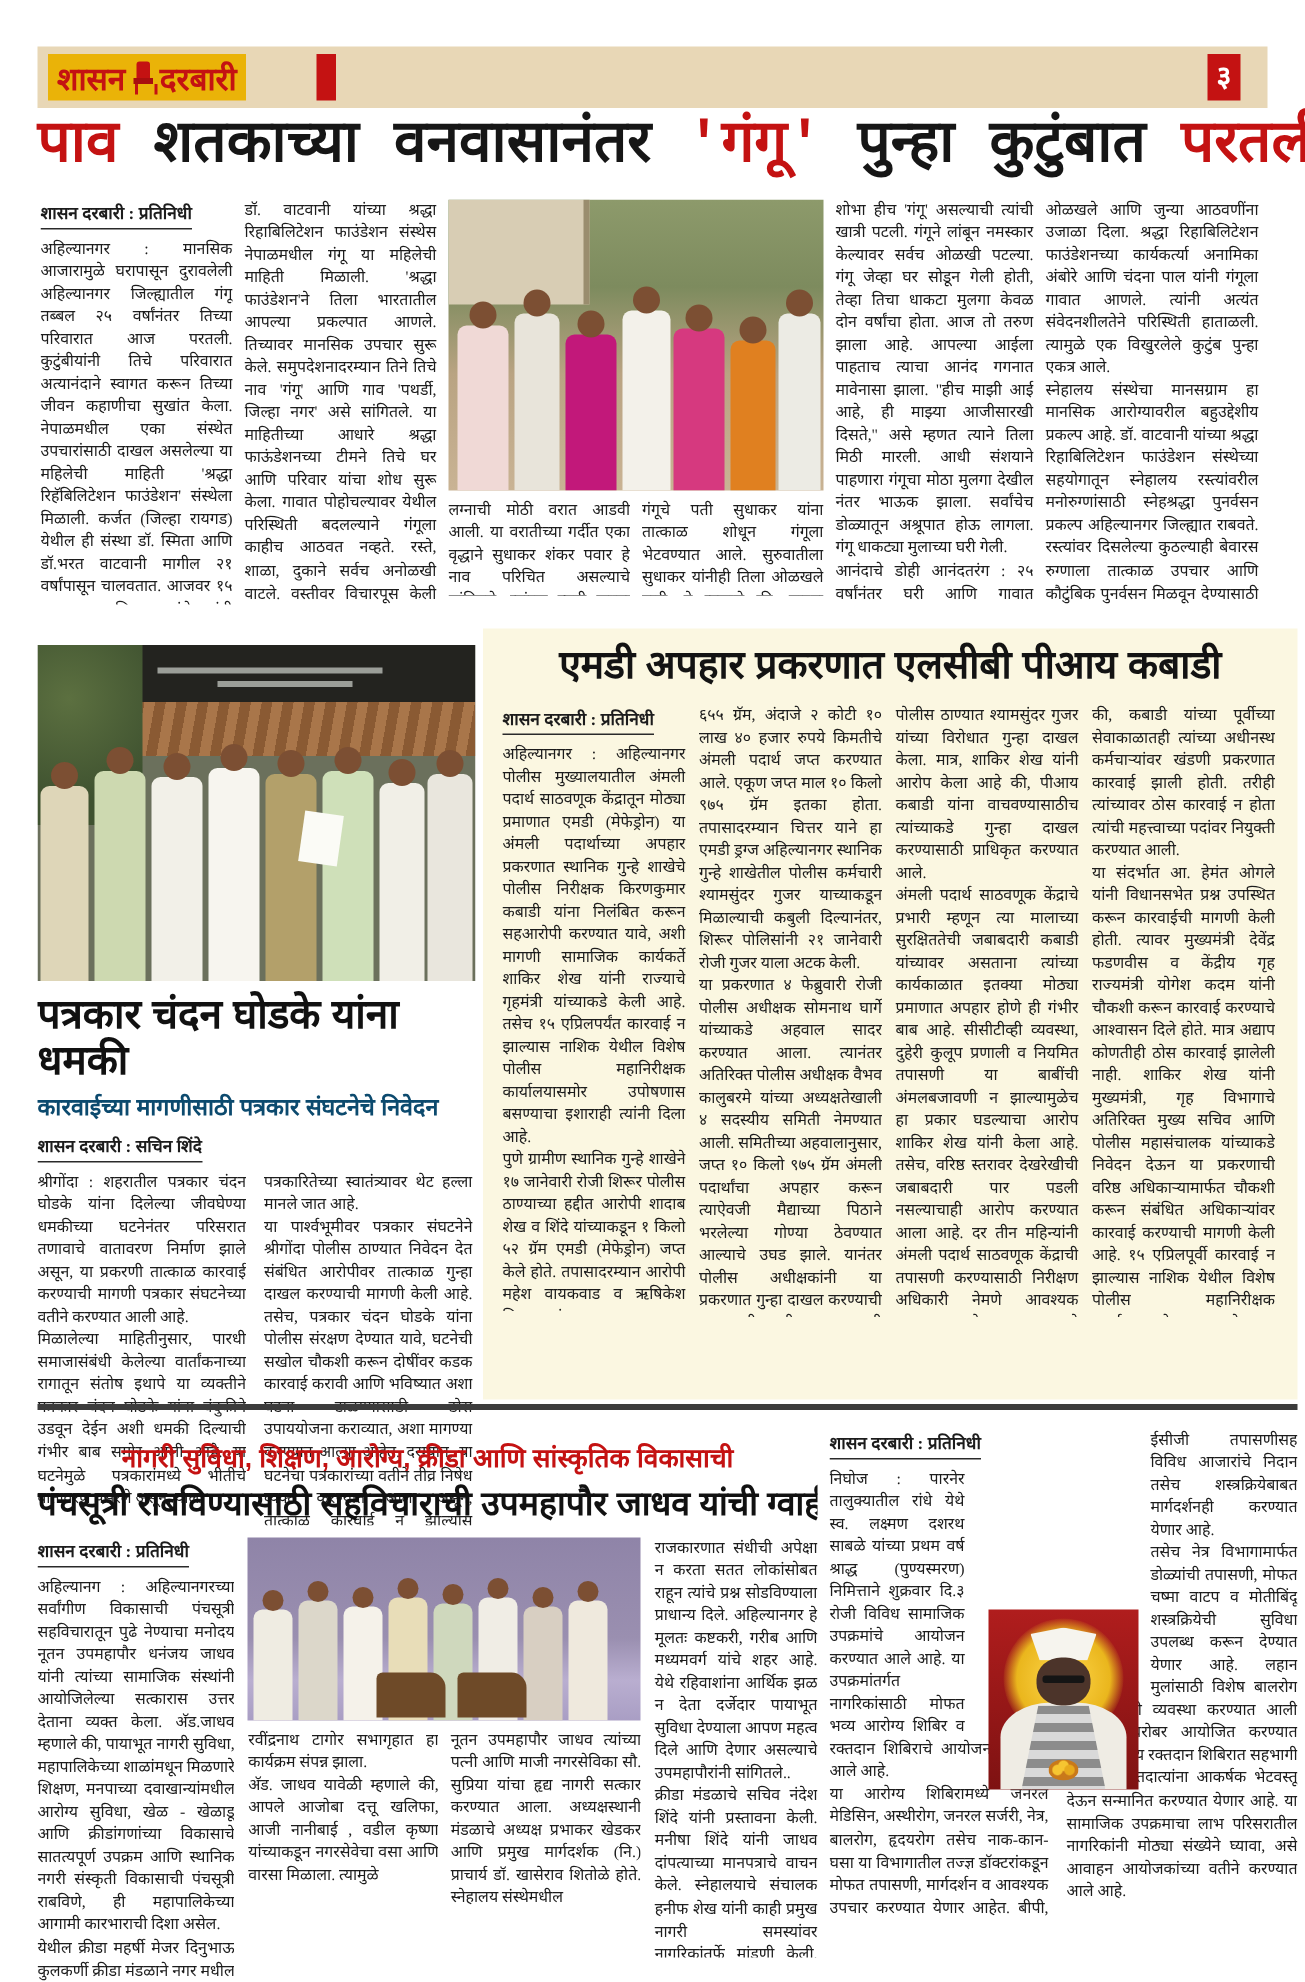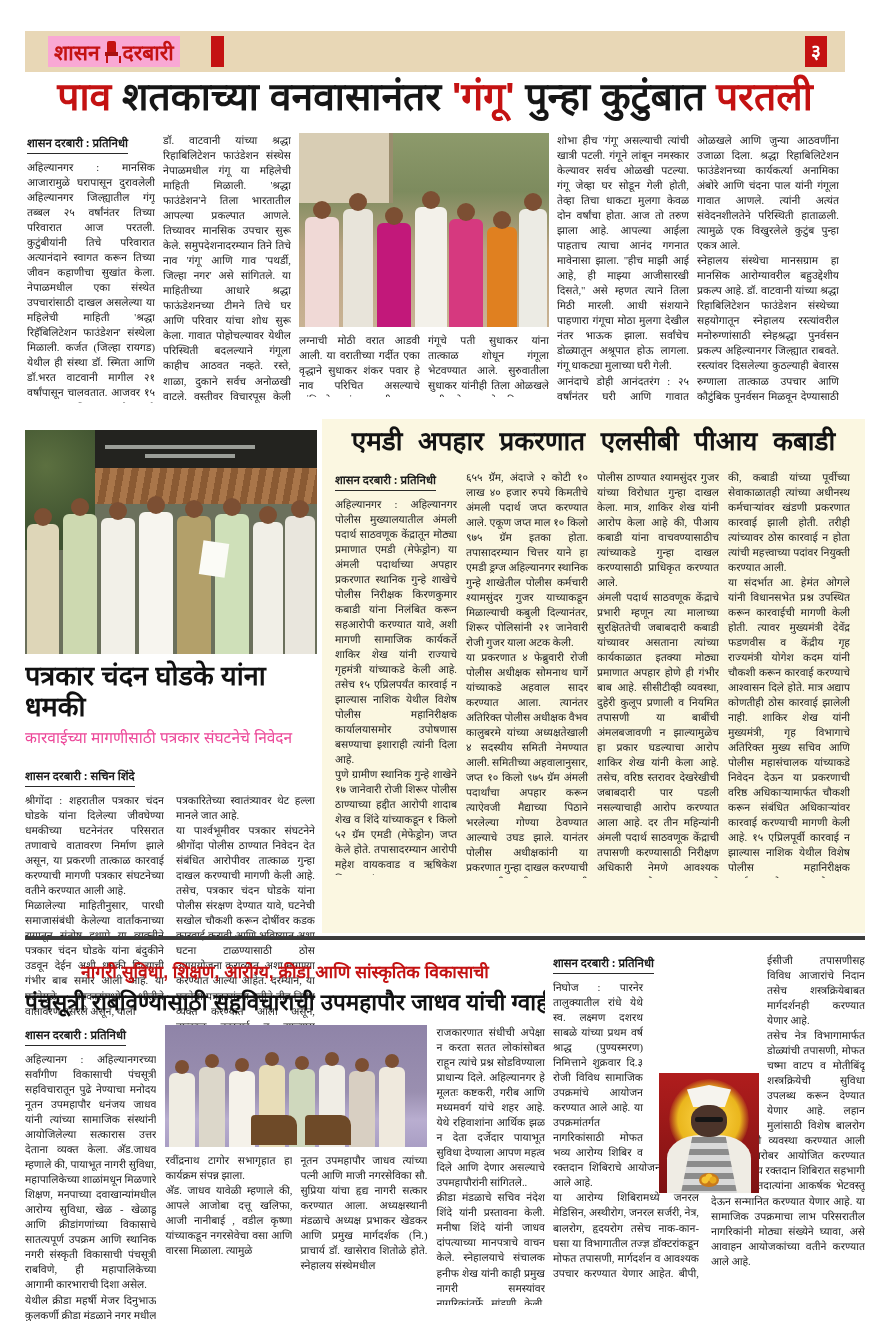--- a/index.html
+++ b/index.html
@@ -1,32 +1,32 @@
 <!DOCTYPE html>
 <html><head>
 <meta charset="utf-8">
 <style>
   html,body{margin:0;padding:0;background:#ffffff;}
   #page{position:relative;width:870px;height:1321px;background:#ffffff;overflow:hidden;
         font-family:"Liberation Serif",serif;color:#1c1c1c;}
   
   .mast{position:absolute;left:25px;top:31px;width:820px;height:41px;background:#e8d7b6;}
-  .logo-box{position:absolute;left:7px;top:5px;height:31px;background:#f9a8d4;display:flex;align-items:center;padding:0 6px;margin-left:16px;}
+  .logo-box{position:absolute;left:7px;top:5px;height:31px;background:#eab308;display:flex;align-items:center;padding:0 6px;}
   .logo-txt{color:#c41212;font-weight:bold;font-size:21px;font-family:"Liberation Sans",sans-serif;}
   .chair{width:13px;height:22px;margin:0 5px;position:relative;}
   .chair .back{position:absolute;left:2px;top:0;width:9px;height:12px;background:#c41212;border-radius:2px 2px 0 0;}
   .chair .seat{position:absolute;left:0;top:11px;width:13px;height:4px;background:#a80f0f;}
   .chair .legs{position:absolute;left:1px;top:15px;width:11px;height:7px;border-left:2px solid #c41212;border-right:2px solid #c41212;}
   .logo-bar{position:absolute;left:186px;top:5px;width:13px;height:31px;background:#c41212;}
   .mast-date{position:absolute;left:0;right:0;top:12px;text-align:center;font-weight:bold;font-size:13px;color:#3a2a18;}
   .page-num{position:absolute;right:18px;top:5px;width:22px;height:31px;background:#c41212;color:#fff;
             font-weight:bold;font-size:19px;text-align:center;line-height:31px;font-family:"Liberation Sans",sans-serif;}
   
   .lead-head{position:absolute;left:25px;top:76px;width:820px;text-align:center;font-weight:bold;
-             font-size:39px;line-height:1.1;font-family:Liberation Sans, sans-serif;color:#161616;white-space:nowrap;}
+             font-size:39px;line-height:1.1;font-family:Liberation Mono, monospace;color:#161616;white-space:nowrap;}
   .red{color:#c41212;}
   
   .byline{font-weight:bold;font-size:11.5px;padding-bottom:3px;border-bottom:1.5px solid #2a2a2a;margin-bottom:6px;display:inline-block;}
   .col{font-size:10.6px;line-height:1.42;text-align:justify;white-space:pre-line;overflow:hidden;}
   
   .lead-body{position:absolute;left:27px;top:133px;width:818px;height:270px;display:flex;gap:8px;overflow:hidden;}
   .lead-c{height:270px;}
   .lead-mid{width:250px;flex:0 0 250px;display:flex;flex-direction:column;}
   .lead-photo{width:250px;height:194px;position:relative;overflow:hidden;background:linear-gradient(180deg,#8d9a6b 0%,#7d8b5e 30%,#b9a382 60%,#c9b394 100%);}
   .lp-bldg{position:absolute;left:0;top:0;width:90px;height:70px;background:#d8cdb4;border-right:4px solid #9a8d6e;}
@@ -34,25 +34,25 @@
   .fig .hd{position:absolute;left:50%;transform:translateX(-50%);top:-16px;width:18px;height:18px;border-radius:50%;background:#7c4f33;}
   .mini-row{display:flex;gap:8px;margin-top:6px;}
   
   .press{position:absolute;left:25px;top:430px;width:292px;overflow:hidden;}
   .press-photo{width:292px;height:224px;position:relative;overflow:hidden;background:#6b705c;}
   .pp-sign{position:absolute;left:60px;top:0;width:232px;height:38px;background:#23231f;}
   .pp-sign i{position:absolute;top:15px;left:30px;width:150px;height:4px;background:#cfd3cc;opacity:.7;}
   .pp-roof{position:absolute;left:50px;top:38px;width:242px;height:36px;background:repeating-linear-gradient(100deg,#8a5a33 0 7px,#a9764a 7px 14px);}
   .pp-tree{position:absolute;left:0;top:0;width:70px;height:120px;background:radial-gradient(circle at 30% 30%,#5c7040,#3f5230 70%);}
   .press-head{font-weight:bold;font-size:27px;line-height:1.15;font-family:"Liberation Sans",sans-serif;color:#111;margin:7px 0 3px 0;}
-  .press-kicker{color:#ec4899;font-weight:normal;font-size:15.5px;font-family:"Liberation Sans",sans-serif;margin-bottom:18px;}
+  .press-kicker{color:#0c4a6e;font-weight:bold;font-size:15.5px;font-family:"Liberation Sans",sans-serif;margin-bottom:7px;}
   .press-cols{display:flex;gap:12px;}
   
   .mdbox{position:absolute;left:322px;top:419px;width:543px;height:514px;background:#fbf7e1;overflow:hidden;}
-  .md-head{text-align:center;font-weight:bold;font-size:26px;line-height:1.25;font-family:Liberation Mono, monospace;color:#131313;margin-top:8px;}
+  .md-head{text-align:center;font-weight:bold;font-size:26px;line-height:1.25;font-family:Liberation Sans, sans-serif;color:#131313;margin-top:8px;}
   .md-cols{display:flex;gap:9px;padding:10px 13px 0 13px;}
   .md-c{width:122px;height:408px;}
   
   .divider{position:absolute;left:25px;top:936px;width:840px;height:4px;background:#3c3c3c;}
   
   .mayor{position:absolute;left:25px;top:959px;width:520px;overflow:hidden;}
   .mayor-kicker{text-align:center;color:#c41212;font-weight:bold;font-size:17.5px;font-family:"Liberation Sans",sans-serif;}
   .mayor-head{text-align:center;font-weight:bold;font-size:22.5px;font-family:"Liberation Sans",sans-serif;color:#111;margin:3px 0 8px 0;white-space:nowrap;}
   .mayor-body{display:flex;gap:9px;}
   .mayor-mid{flex:0 0 262px;width:262px;}

